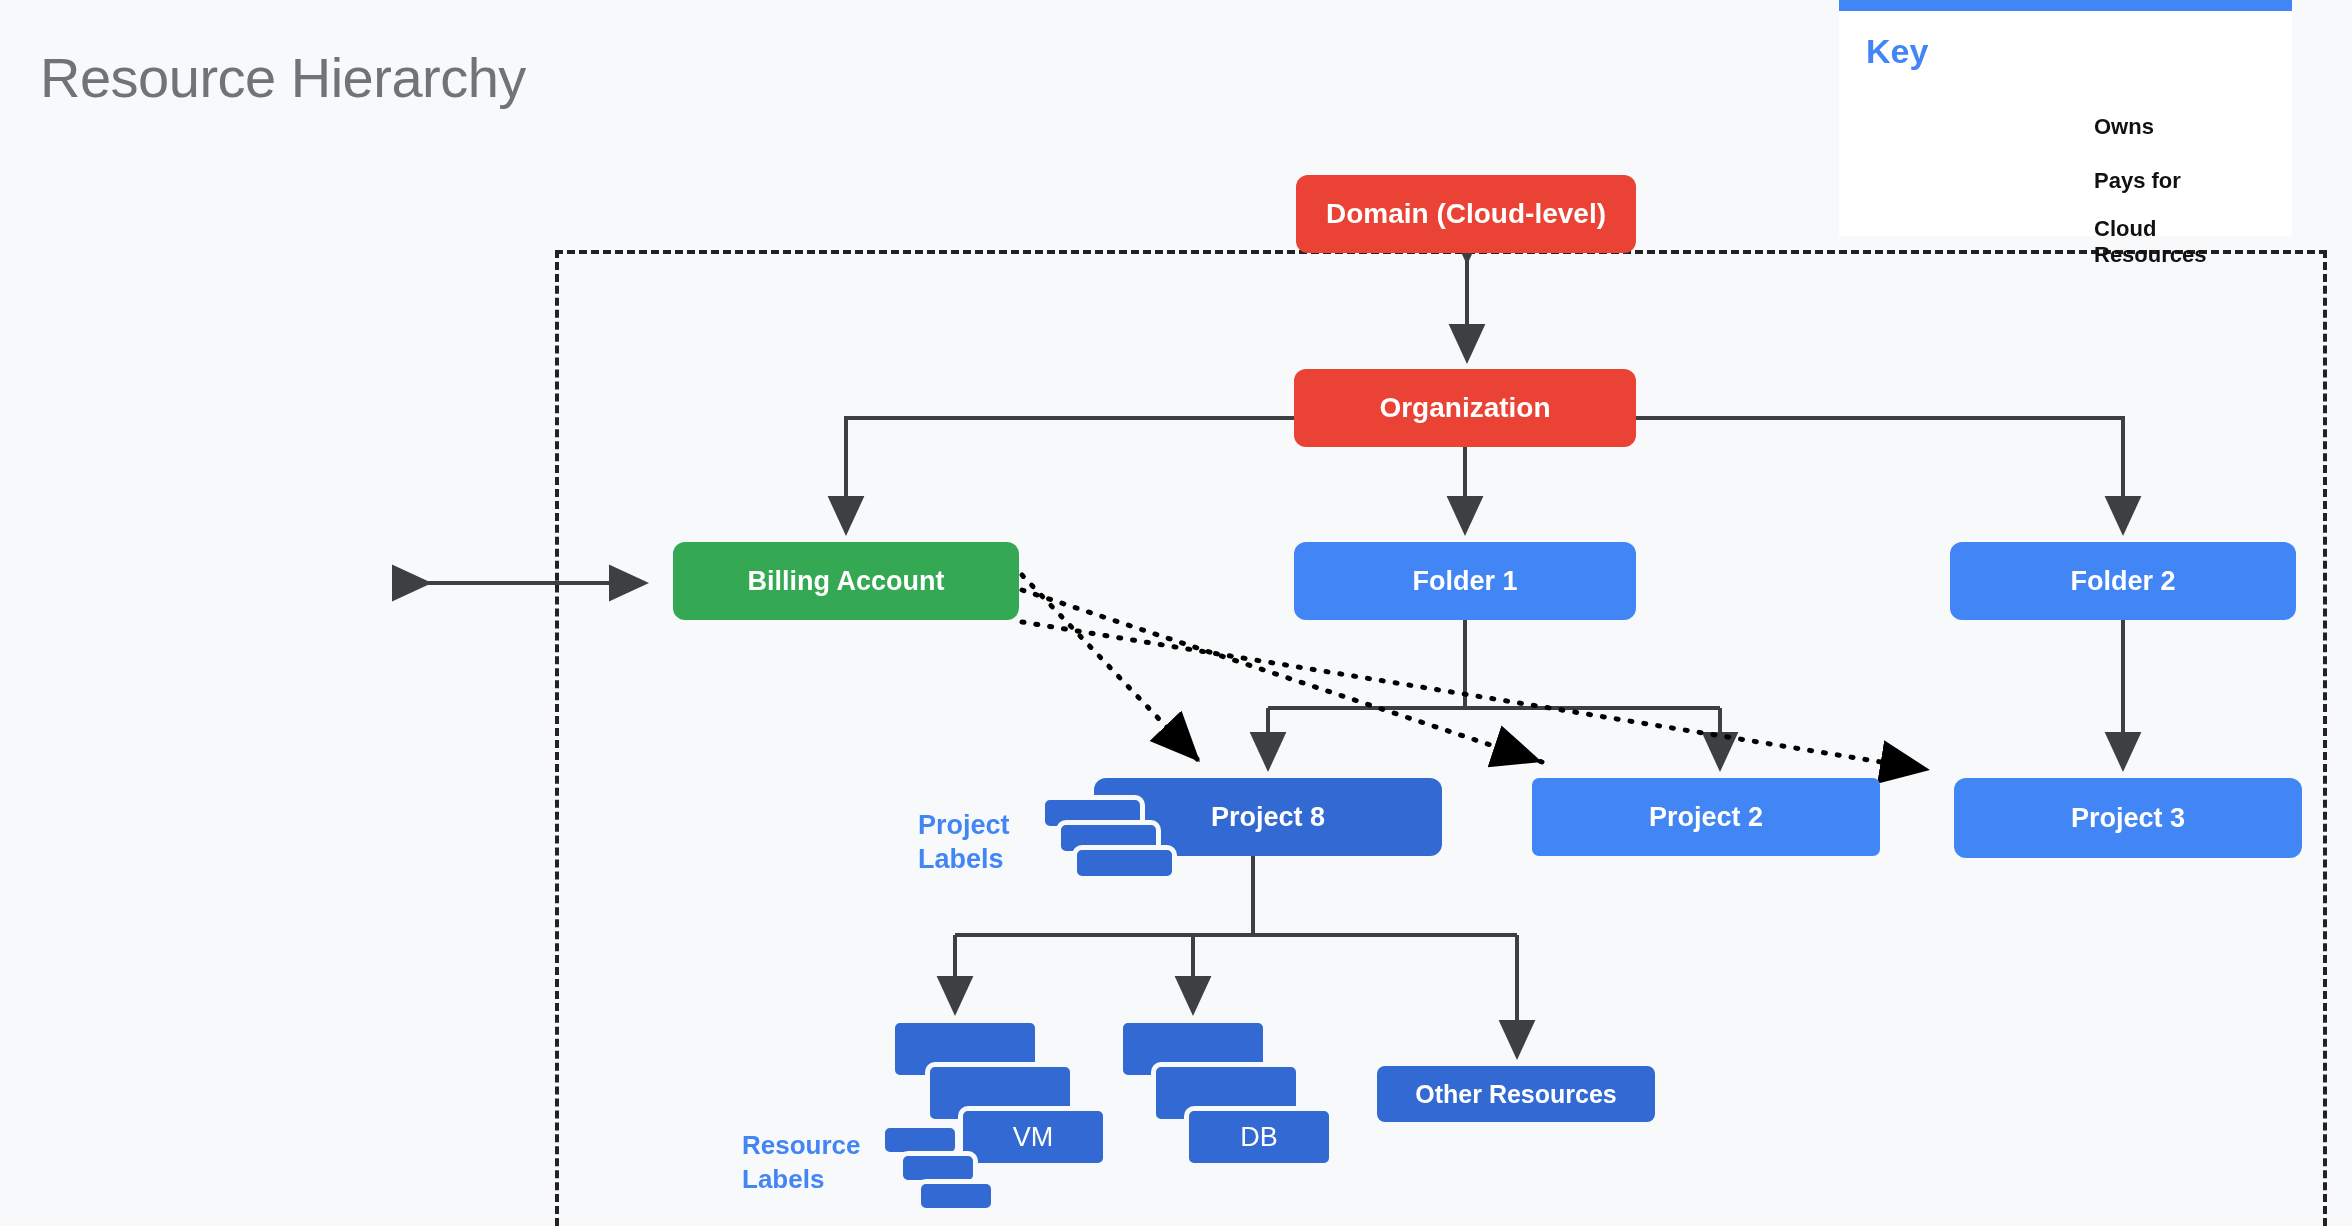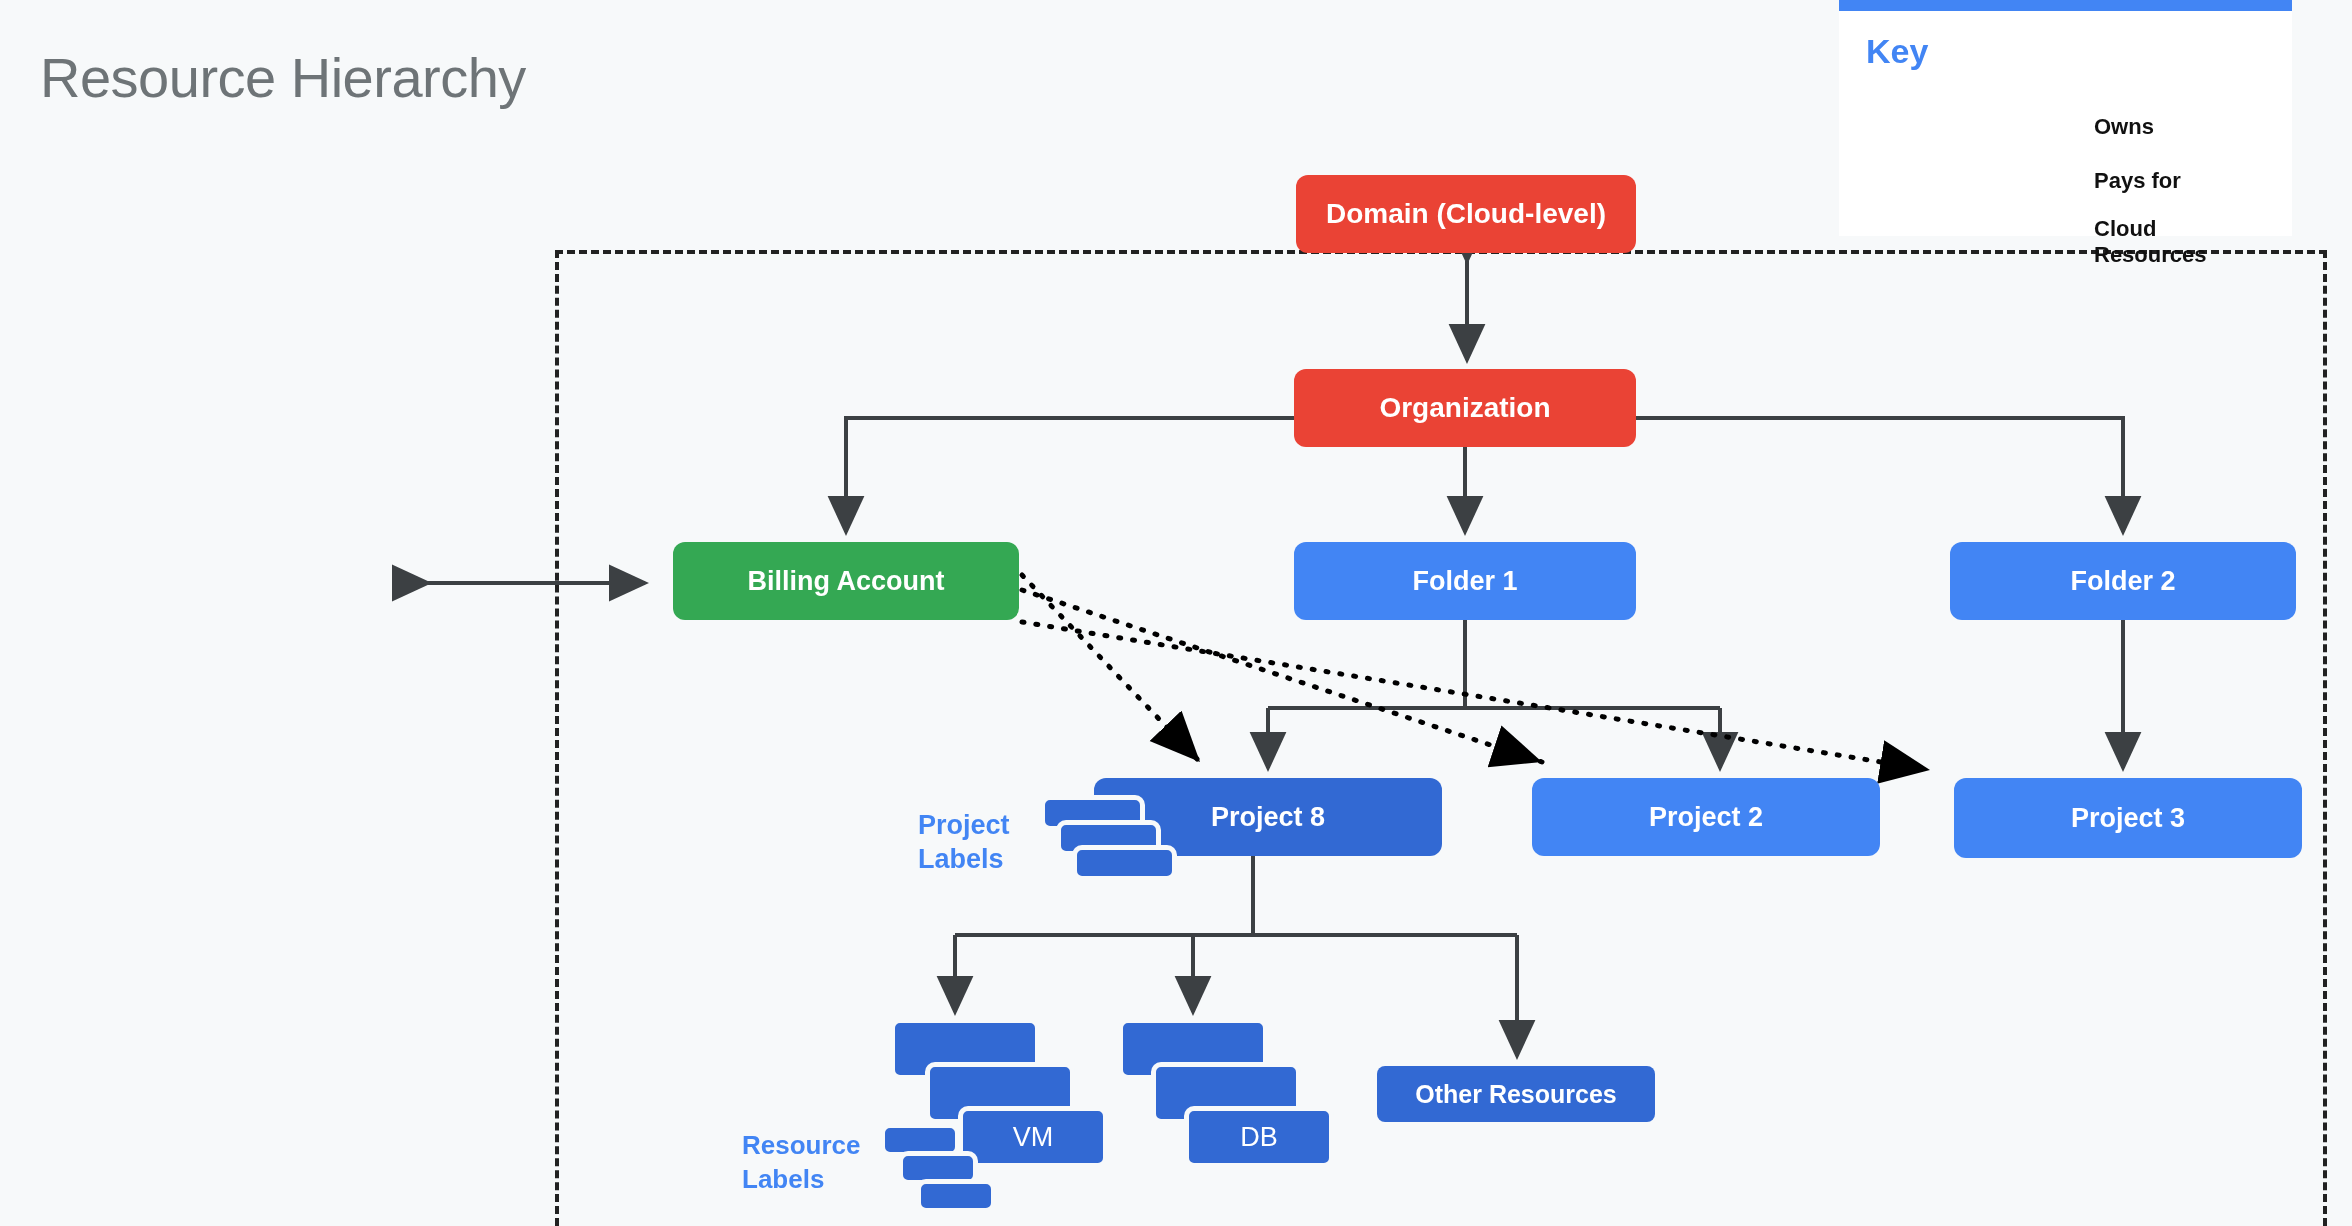--- a/index.html
+++ b/index.html
@@ -59,21 +59,21 @@
   .node.blue   { background: #4285f4; }
   .node.dblue  { background: #3269d3; }
 
   #node-domain       { left:1296px; top:175px; width:340px; height:78px; font-size:28px; }
   #node-organization { left:1294px; top:369px; width:342px; height:78px; font-size:28px; }
   #node-payments     { left:52px;   top:542px; width:346px; height:78px; font-size:27px; }
   #node-billing      { left:673px;  top:542px; width:346px; height:78px; font-size:27px; }
   #node-folder1      { left:1294px; top:542px; width:342px; height:78px; font-size:27px; }
   #node-folder2      { left:1950px; top:542px; width:346px; height:78px; font-size:27px; }
   #node-project1     { left:1094px; top:778px; width:348px; height:78px; font-size:27px; }
-  #node-project2     { left:1532px; top:778px; width:348px; height:78px; font-size:27px; }
+  #node-project2     { left:1532px; top:778px; width:348px; height:78px; font-size:27px;border-radius:7px; }
   #node-project3     { left:1954px; top:778px; width:348px; height:80px; font-size:27px; }
   #node-other        { left:1377px; top:1066px; width:278px; height:56px; font-size:25px; border-radius:8px; }
 
   
   .stack { position: absolute; }
   .stack .card {
     position: absolute;
     background: #3269d3;
     border: 5px solid #f7f9fa;
     border-radius: 10px;

